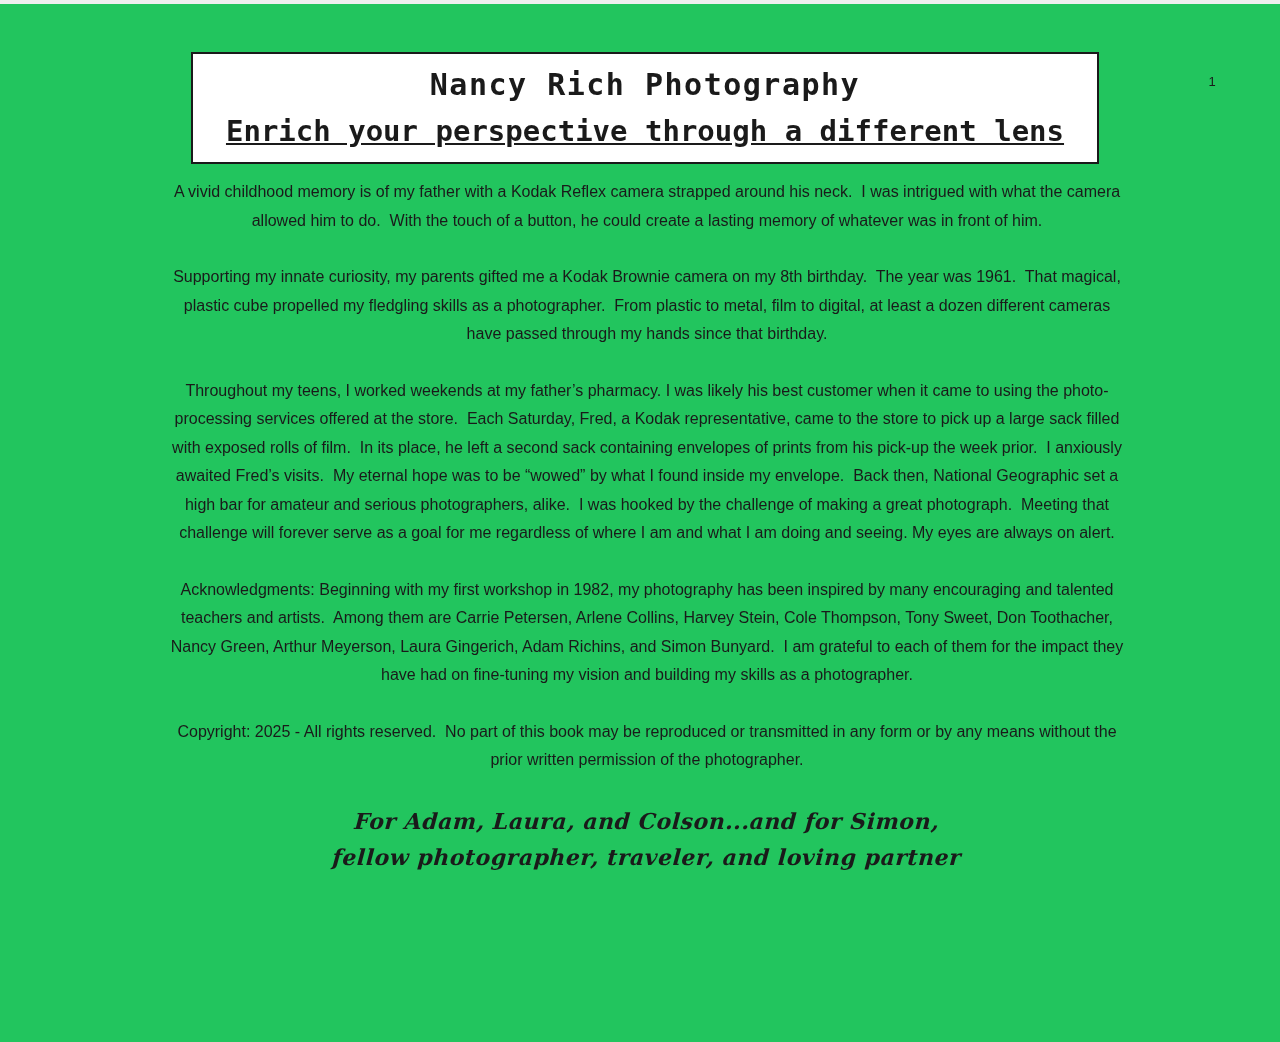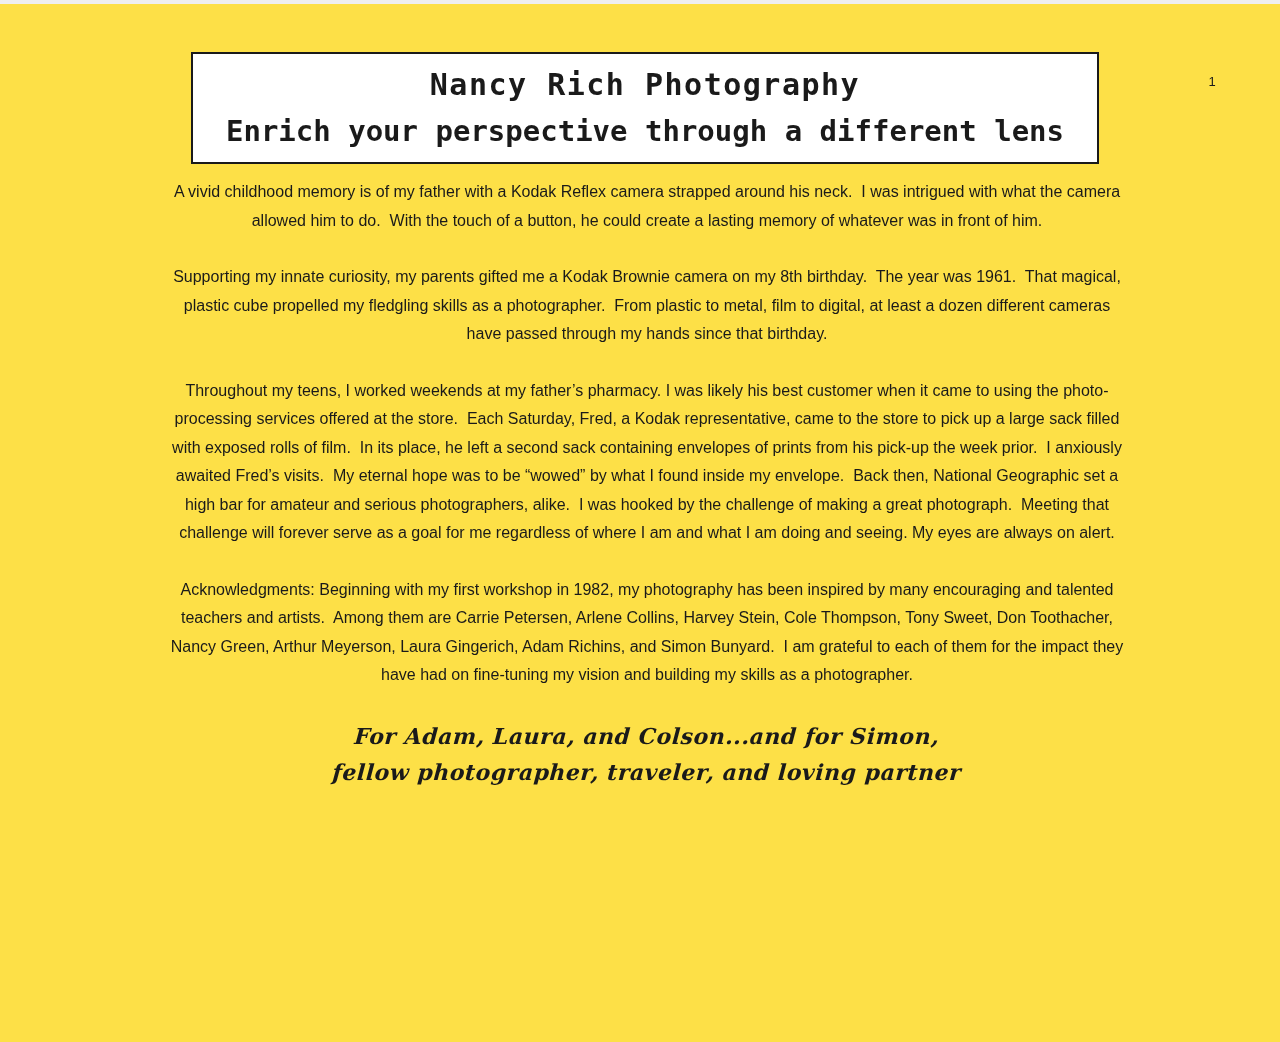--- a/index.html
+++ b/index.html
@@ -4,21 +4,21 @@
 <style>
   html, body {
     margin: 0;
     padding: 0;
     background: #ffffff;
   }
   .page {
     position: relative;
     width: 1280px;
     height: 1042px;
-    background: #fde047;
+    background: #22c55e;
     overflow: hidden;
     color: #1a1a1a;
     font-family: "Liberation Sans", sans-serif;
   }
   .window-edge {
     position: absolute;
     top: 0; left: 0;
     width: 100%;
     height: 4px;
     background: #efefef;
@@ -45,20 +45,21 @@
     letter-spacing: 1.5px;
     white-space: nowrap;
   }
   .subtitle-line {
     font-family: "DejaVu Sans Mono", monospace;
     font-weight: 700;
     font-size: 29px;
     line-height: 46px;
     letter-spacing: 0px;
     white-space: nowrap;
+    text-decoration: underline;
   }
   .page-number {
     position: absolute;
     left: 1200px;
     top: 74px;
     width: 24px;
     text-align: center;
     font-size: 13px;
     color: #1a1a1a;
   }
@@ -111,20 +112,21 @@
   <div class="content">
 
     <p>A vivid childhood memory is of my father with a Kodak Reflex camera strapped around his neck.  I was intrigued with what the camera allowed him to do.  With the touch of a button, he could create a lasting memory of whatever was in front of him.</p>
 
     <p>Supporting my innate curiosity, my parents gifted me a Kodak Brownie camera on my 8th birthday.  The year was 1961.  That magical, plastic cube propelled my fledgling skills as a photographer.  From plastic to metal, film to digital, at least a dozen different cameras have passed through my hands since that birthday.</p>
 
     <p>Throughout my teens, I worked weekends at my father’s pharmacy. I was likely his best customer when it came to using the photo-processing services offered at the store.  Each Saturday, Fred, a Kodak representative, came to the store to pick up a large sack filled with exposed rolls of film.  In its place, he left a second sack containing envelopes of prints from his pick-up the week prior.  I anxiously awaited Fred’s visits.  My eternal hope was to be “wowed” by what I found inside my envelope.  Back then, National Geographic set a high bar for amateur and serious photographers, alike.  I was hooked by the challenge of making a great photograph.  Meeting that challenge will forever serve as a goal for me regardless of where I am and what I am doing and seeing. My eyes are always on alert.</p>
 
     <p><span class="lead-label">Acknowledgments</span><span>: Beginning with my first workshop in 1982, my photography has been inspired by many encouraging and talented teachers and artists.  Among them are Carrie Petersen, Arlene Collins, Harvey Stein, Cole Thompson, Tony Sweet, Don Toothacher, Nancy Green, Arthur Meyerson, Laura Gingerich, Adam Richins, and Simon Bunyard.  I am grateful to each of them for the impact they have had on fine-tuning my vision and building my skills as a photographer.</span></p>
 
+    <p><span class="lead-label">Copyright:</span><span> 2025 - All rights reserved.  No part of this book may be reproduced or transmitted in any form or by any means without the prior written permission of the photographer.</span></p>
 
     <div class="dedication">
       <span class="ded-line">For Adam, Laura, and Colson...and  for Simon,</span>
       <span class="ded-line">fellow photographer, traveler, and loving partner</span>
     </div>
 
   </div>
 
 </div>
 

